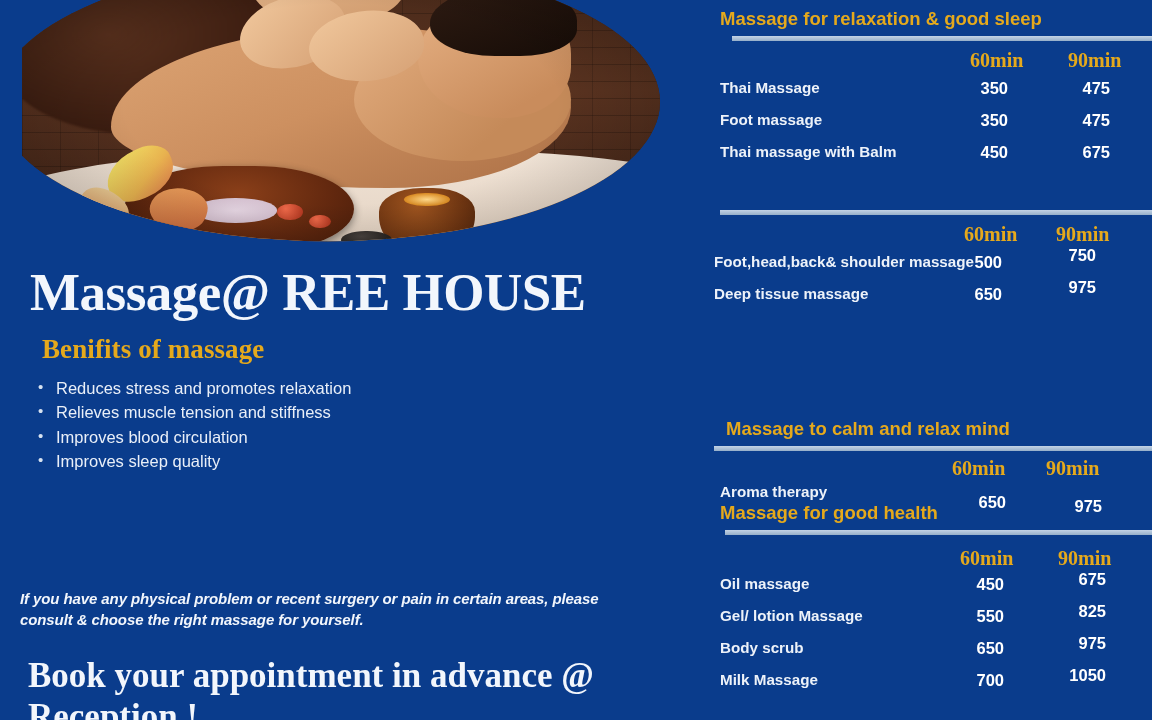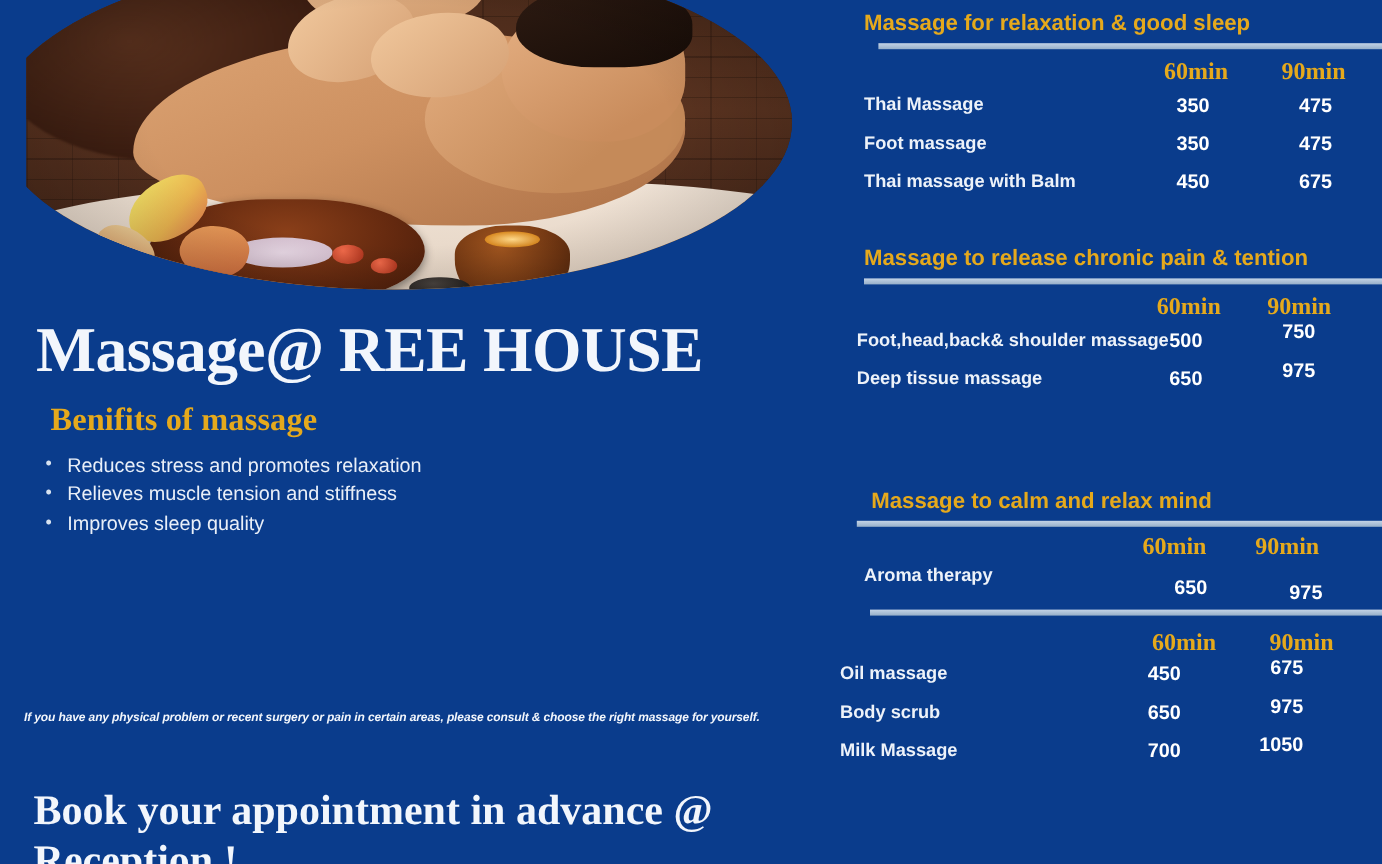--- a/index.html
+++ b/index.html
@@ -231,21 +231,21 @@
     top: -1px;
     font-size: 15px;
     color: #D7E2F0;
   }
 
   #disclaimer {
     position: absolute;
     left: 20px;
     top: 588px;
     width: 632px;
-    font-size: 10px;
+    font-size: 15px;
     line-height: 21px;
     font-style: italic;
     font-weight: 700;
     color: #F2F6FC;
     letter-spacing: -0.1px;
   }
 
   #booking-cta {
     position: absolute;
     left: 28px;
@@ -331,37 +331,37 @@
   #section-1 { top: 204px; }
   #section-1 .sec-title { margin-left: 20px; }
   #section-1 .sec-rule  { margin-left: 20px; width: 432px; }
   #section-1 .col-heads { margin-top: 8px; }
   #section-1 .rows      { margin-top: 6px; margin-left: 14px; }
   #section-1 .col-head.c60 { left: 264px; }
   #section-1 .col-head.c90 { left: 356px; }
   #section-1 .row-p60 { left: 232px; }
   #section-1 .row-p90 { left: 326px; top: -7px; }
 
-  #section-2 { top: 406px; }
+  #section-2 { top: 418px; }
   #section-2 .sec-title { margin-left: 26px; }
   #section-2 .sec-rule  { margin-left: 14px; width: 438px; }
   #section-2 .col-heads { margin-top: 6px; }
   #section-2 .rows      { margin-top: 0px; margin-left: 20px; }
   #section-2 .col-head.c60 { left: 252px; }
   #section-2 .col-head.c90 { left: 346px; }
   #section-2 .row-p60 { left: 230px; top: 12px; }
   #section-2 .row-p90 { left: 326px; top: 16px; }
   #section-2 .row-label { top: 2px; }
   #section-2 .price-row { height: 50px; }
 
   #section-3 { top: 502px; }
   #section-3 .sec-title { margin-left: 20px; }
   #section-3 .sec-rule  { margin-left: 25px; width: 427px; }
   #section-3 .col-heads { margin-top: 12px; }
-  #section-3 .rows      { margin-top: 4px; }
+  #section-3 .rows      { margin-top: 4px; margin-left: 20px; }
   #section-3 .col-head.c60 { left: 260px; }
   #section-3 .col-head.c90 { left: 358px; }
   #section-3 .row-p60 { left: 228px; }
   #section-3 .row-p90 { left: 330px; top: -5px; }
 </style>
 </head>
 <body>
 
 <div id="poster">
 
@@ -390,20 +390,21 @@
       <div class="ph-vignette"></div>
     </div>
 
     <h1 id="poster-title">Massage@ REE HOUSE</h1>
 
     <h2 id="benefits-heading">Benifits of massage</h2>
 
     <ul id="benefits-list">
       <li>Reduces stress and promotes relaxation</li>
       <li>Relieves muscle tension and stiffness</li>
+      <li>Improves blood circulation</li>
       <li>Improves sleep quality</li>
     </ul>
 
     <p id="disclaimer">If you have any physical problem or recent surgery or pain in certain areas, please consult &amp; choose the right massage for yourself.</p>
 
     <p id="booking-cta">Book your appointment in advance @ Reception !</p>
   </div>
 
   <div id="right-col">
 
@@ -427,21 +428,20 @@
         </div>
         <div class="price-row">
           <span class="row-label">Thai massage with Balm</span>
           <span class="row-p60">450</span>
           <span class="row-p90">675</span>
         </div>
       </div>
     </section>
 
     <section class="price-section" id="section-1">
-      <div class="sec-title">Massage to release chronic pain &amp; tention</div>
       <div class="sec-rule"></div>
       <div class="col-heads">
         <span class="col-head c60">60min</span>
         <span class="col-head c90">90min</span>
       </div>
       <div class="rows">
         <div class="price-row">
           <span class="row-label">Foot,head,back&amp; shoulder massage</span>
           <span class="row-p60">500</span>
           <span class="row-p90">750</span>
@@ -464,32 +464,38 @@
       <div class="rows">
         <div class="price-row">
           <span class="row-label">Aroma therapy</span>
           <span class="row-p60">650</span>
           <span class="row-p90">975</span>
         </div>
       </div>
     </section>
 
     <section class="price-section" id="section-3">
+      <div class="sec-title">Massage for good health</div>
       <div class="sec-rule"></div>
       <div class="col-heads">
         <span class="col-head c60">60min</span>
         <span class="col-head c90">90min</span>
       </div>
       <div class="rows">
         <div class="price-row">
           <span class="row-label">Oil massage</span>
           <span class="row-p60">450</span>
           <span class="row-p90">675</span>
         </div>
         <div class="price-row">
+          <span class="row-label">Gel/ lotion Massage</span>
+          <span class="row-p60">550</span>
+          <span class="row-p90">825</span>
+        </div>
+        <div class="price-row">
           <span class="row-label">Body scrub</span>
           <span class="row-p60">650</span>
           <span class="row-p90">975</span>
         </div>
         <div class="price-row">
           <span class="row-label">Milk Massage</span>
           <span class="row-p60">700</span>
           <span class="row-p90">1050</span>
         </div>
       </div>

